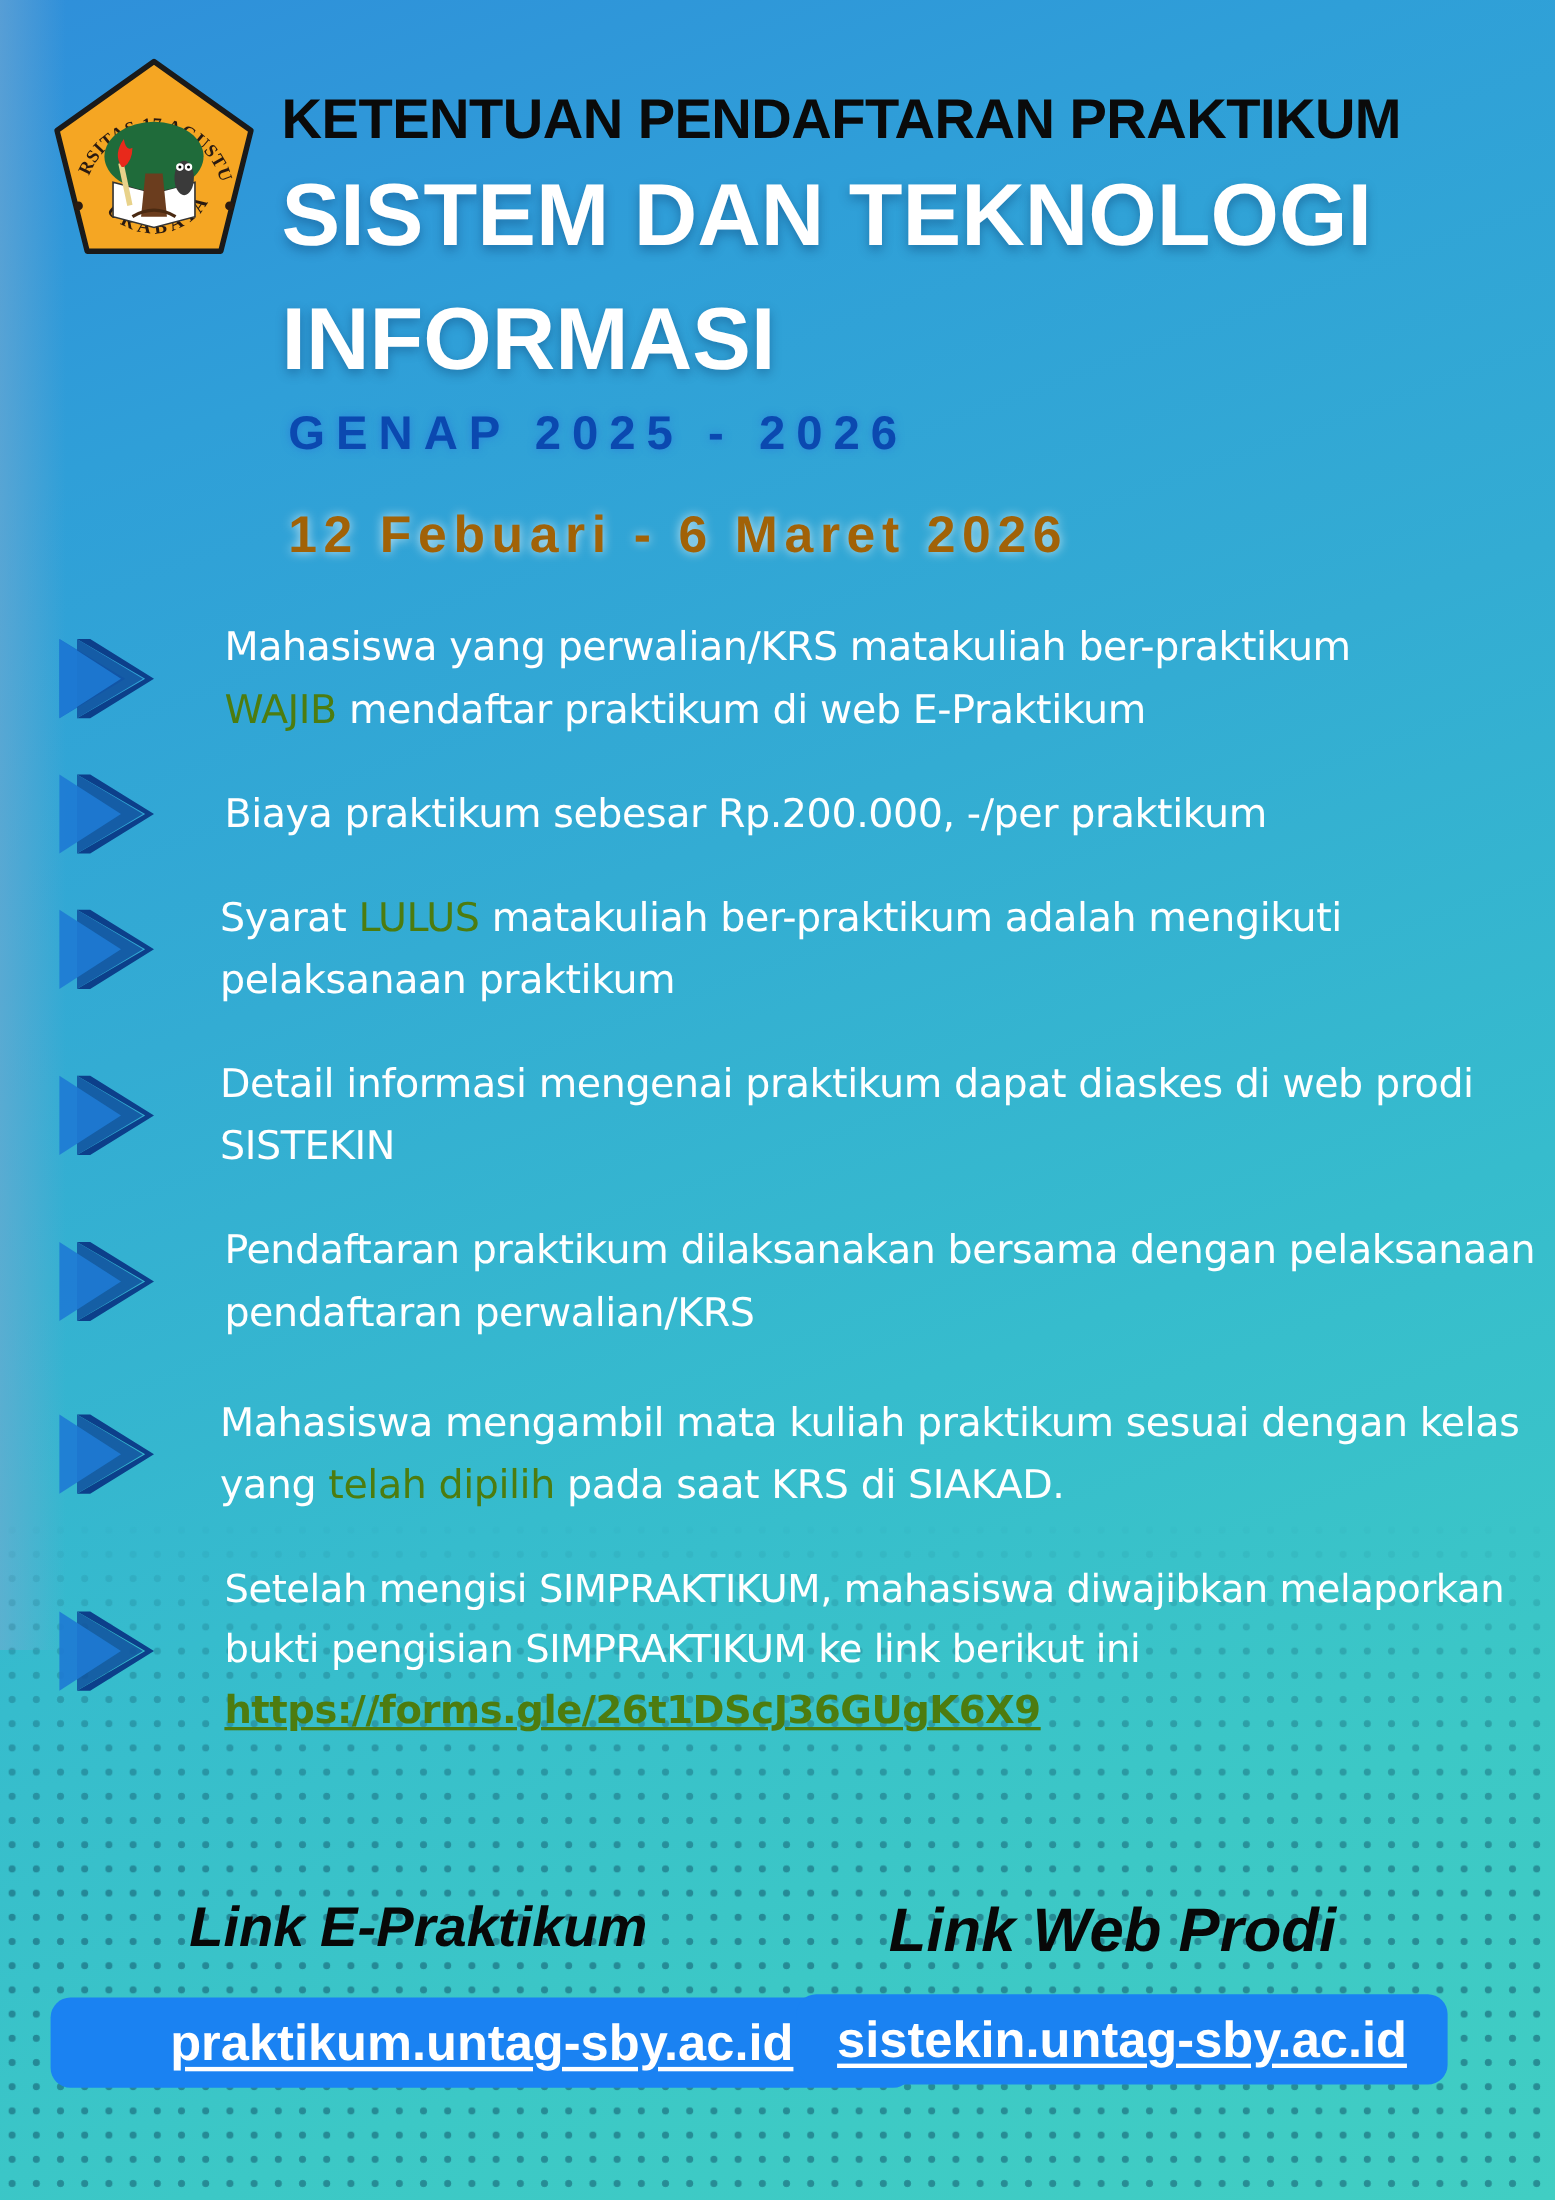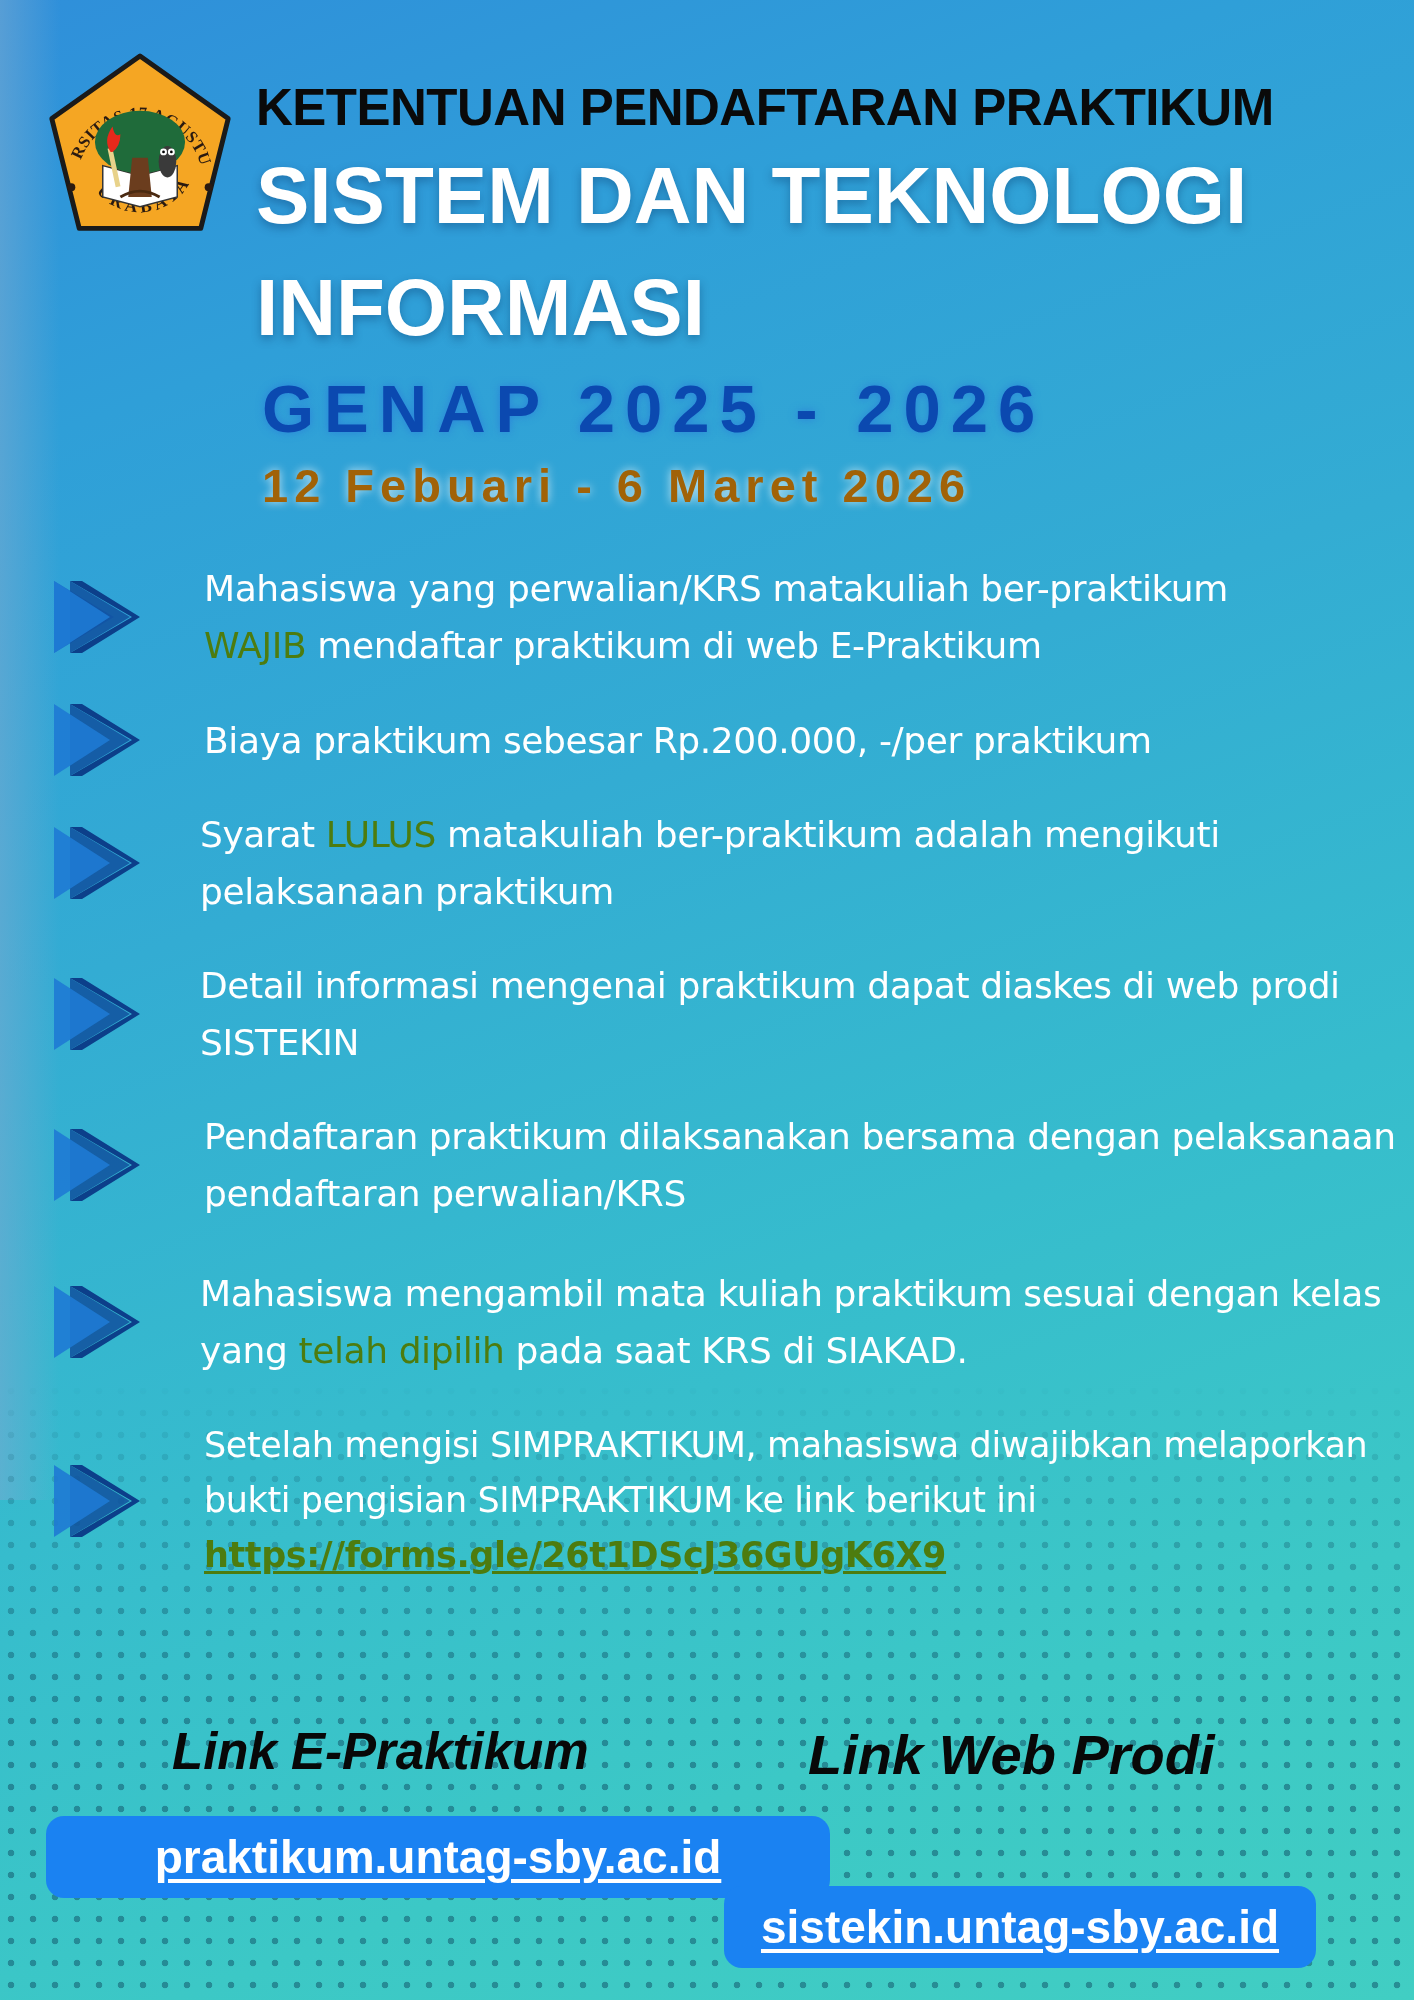--- a/index.html
+++ b/index.html
@@ -31,21 +31,21 @@
     }
     .header-title {
       position: absolute; left: 256px; top: 140px; width: 1120px;
       font-family: "Liberation Sans", sans-serif; font-weight: bold;
       font-size: 80px; line-height: 112px; color: #ffffff;
       text-shadow: 0 4px 10px rgba(0,40,90,0.35);
     }
     .semester {
       position: absolute; left: 262px; top: 370px;
       font-family: "Liberation Sans", sans-serif; font-weight: bold;
-      font-size: 67px; letter-spacing: 10px; color: #0b49b0;
+      font-size: 43px; letter-spacing: 10px; color: #0b49b0;
       text-shadow: 0 0 8px rgba(40,110,220,0.6);
       white-space: nowrap;
     }
     .dates {
       position: absolute; left: 262px; top: 458px;
       font-family: "Liberation Sans", sans-serif; font-weight: bold;
       font-size: 47px; letter-spacing: 6px; color: #a16207;
       text-shadow: 0 0 10px rgba(255,255,255,0.75);
       white-space: nowrap;
     }
@@ -199,13 +199,13 @@
   <div class="rule-text" style="width:1220px; font-size:35px; line-height:55px;">
     <span>Setelah mengisi SIMPRAKTIKUM, mahasiswa diwajibkan melaporkan bukti pengisian SIMPRAKTIKUM ke link berikut ini</span><br>
     <a class="link-inline">https://forms.gle/26t1DScJ36GUgK6X9</a>
   </div>
 </div>
 
 <div class="footer-label" style="left:172px; top:1722px; font-size:51px;">Link E-Praktikum</div>
 <div class="footer-label" style="left:808px; top:1722px; font-size:56px;">Link Web Prodi</div>
 
 <a class="link-pill" style="left:46px; top:1816px; width:784px;">praktikum.untag-sby.ac.id</a>
-<a class="link-pill" style="left:724px; top:1886px; width:592px;">sistekin.untag-sby.ac.id</a>
+<a class="link-pill" style="left:724px; top:1813px; width:592px;">sistekin.untag-sby.ac.id</a>
 
 </body></html>

